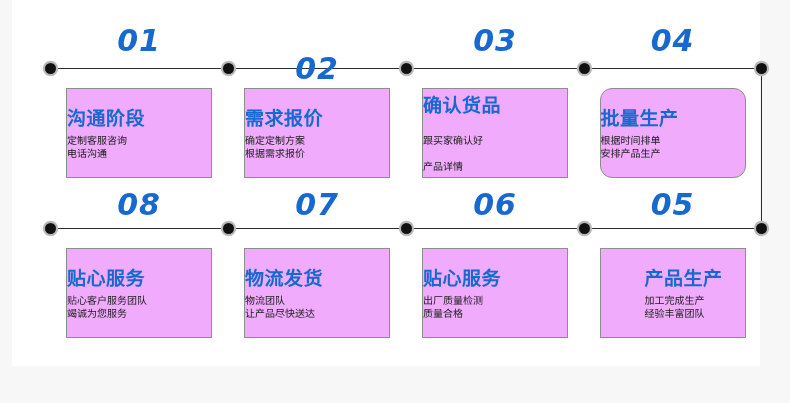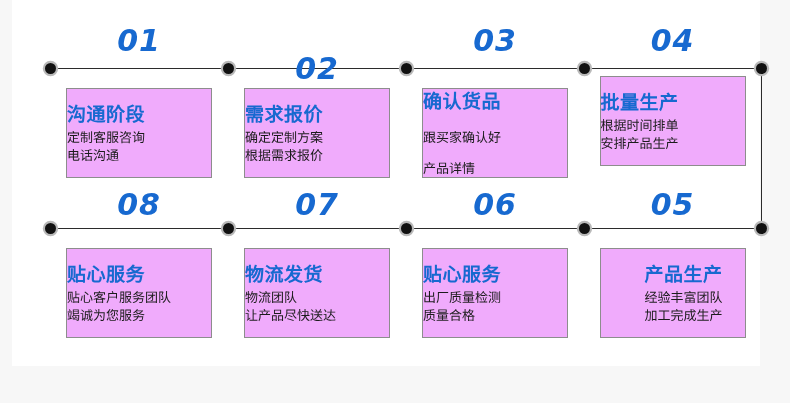--- a/index.html
+++ b/index.html
@@ -84,21 +84,21 @@
   .card-title {
     font-size: 19px;
     font-weight: bold;
     color: #1769d0;
     line-height: 1.2;
     letter-spacing: 0.5px;
     margin-bottom: 4px;
     white-space: nowrap;
   }
   .card-line {
-    font-size: 13px;
+    font-size: 10px;
     color: #1c1c1c;
     line-height: 1.38;
     white-space: nowrap;
   }
 </style>
 </head>
 <body>
 
 <div id="canvas">
   <div id="sheet">
@@ -133,21 +133,21 @@
           <div class="card-line">确定定制方案</div>
           <div class="card-line">根据需求报价</div>
         </div>
         <div class="step-num" style="left: 483px; top: 26px;">03</div>
         <div class="card" style="left: 483px; top: 88px; gap: 13px;">
           <div class="card-title">确认货品</div>
           <div class="card-line">跟买家确认好</div>
           <div class="card-line">产品详情</div>
         </div>
         <div class="step-num" style="left: 660.5px; top: 26px;">04</div>
-        <div class="card" style="left: 660.5px; top: 76px;">
+        <div class="card" style="left: 660.5px; top: 88px; border-radius: 12px;">
           <div class="card-title">批量生产</div>
           <div class="card-line">根据时间排单</div>
           <div class="card-line">安排产品生产</div>
         </div>
         <div class="step-num" style="left: 127px; top: 190px;">08</div>
         <div class="card" style="left: 127px; top: 248px;">
           <div class="card-title">贴心服务</div>
           <div class="card-line">贴心客户服务团队</div>
           <div class="card-line">竭诚为您服务</div>
         </div>
@@ -159,19 +159,19 @@
         </div>
         <div class="step-num" style="left: 483px; top: 190px;">06</div>
         <div class="card" style="left: 483px; top: 248px;">
           <div class="card-title">贴心服务</div>
           <div class="card-line">出厂质量检测</div>
           <div class="card-line">质量合格</div>
         </div>
         <div class="step-num" style="left: 660.5px; top: 190px;">05</div>
         <div class="card" style="left: 660.5px; top: 248px; padding-left: 44px;">
           <div class="card-title">产品生产</div>
+          <div class="card-line">加工完成生产</div>
           <div class="card-line">经验丰富团队</div>
-          <div class="card-line">加工完成生产</div>
         </div>
       </div>
 
   </div>
 </div>
 
 </body></html>

